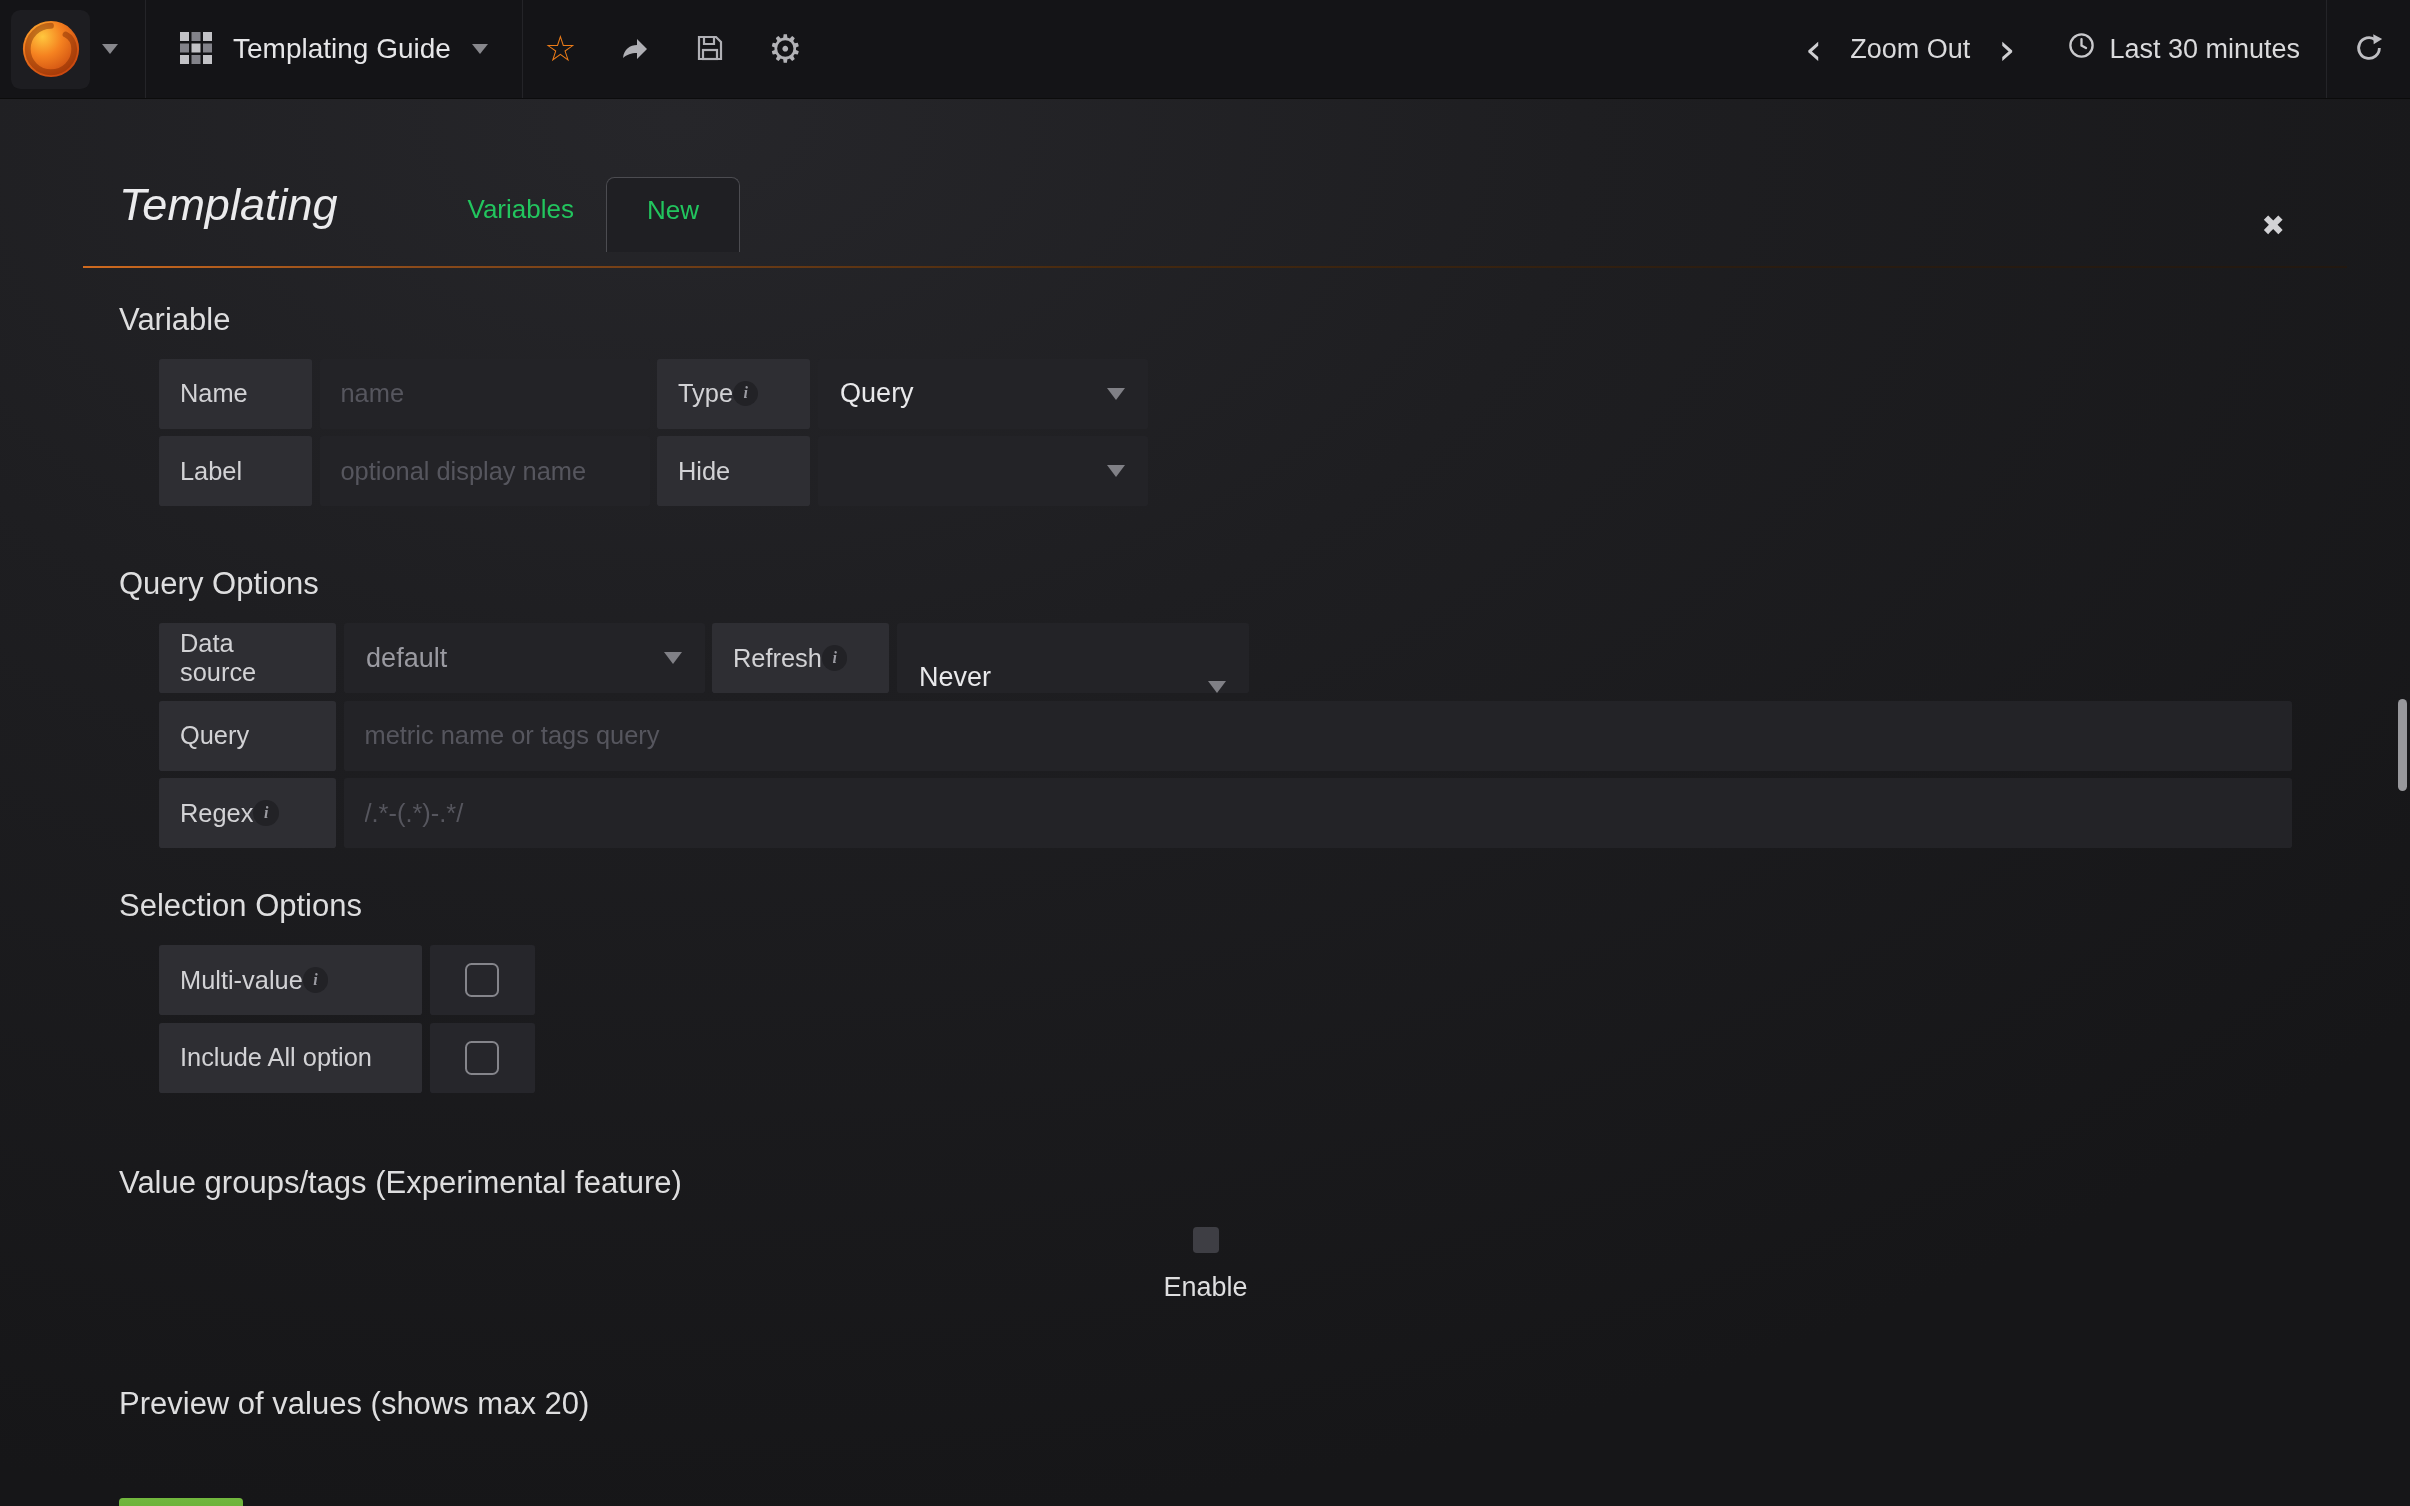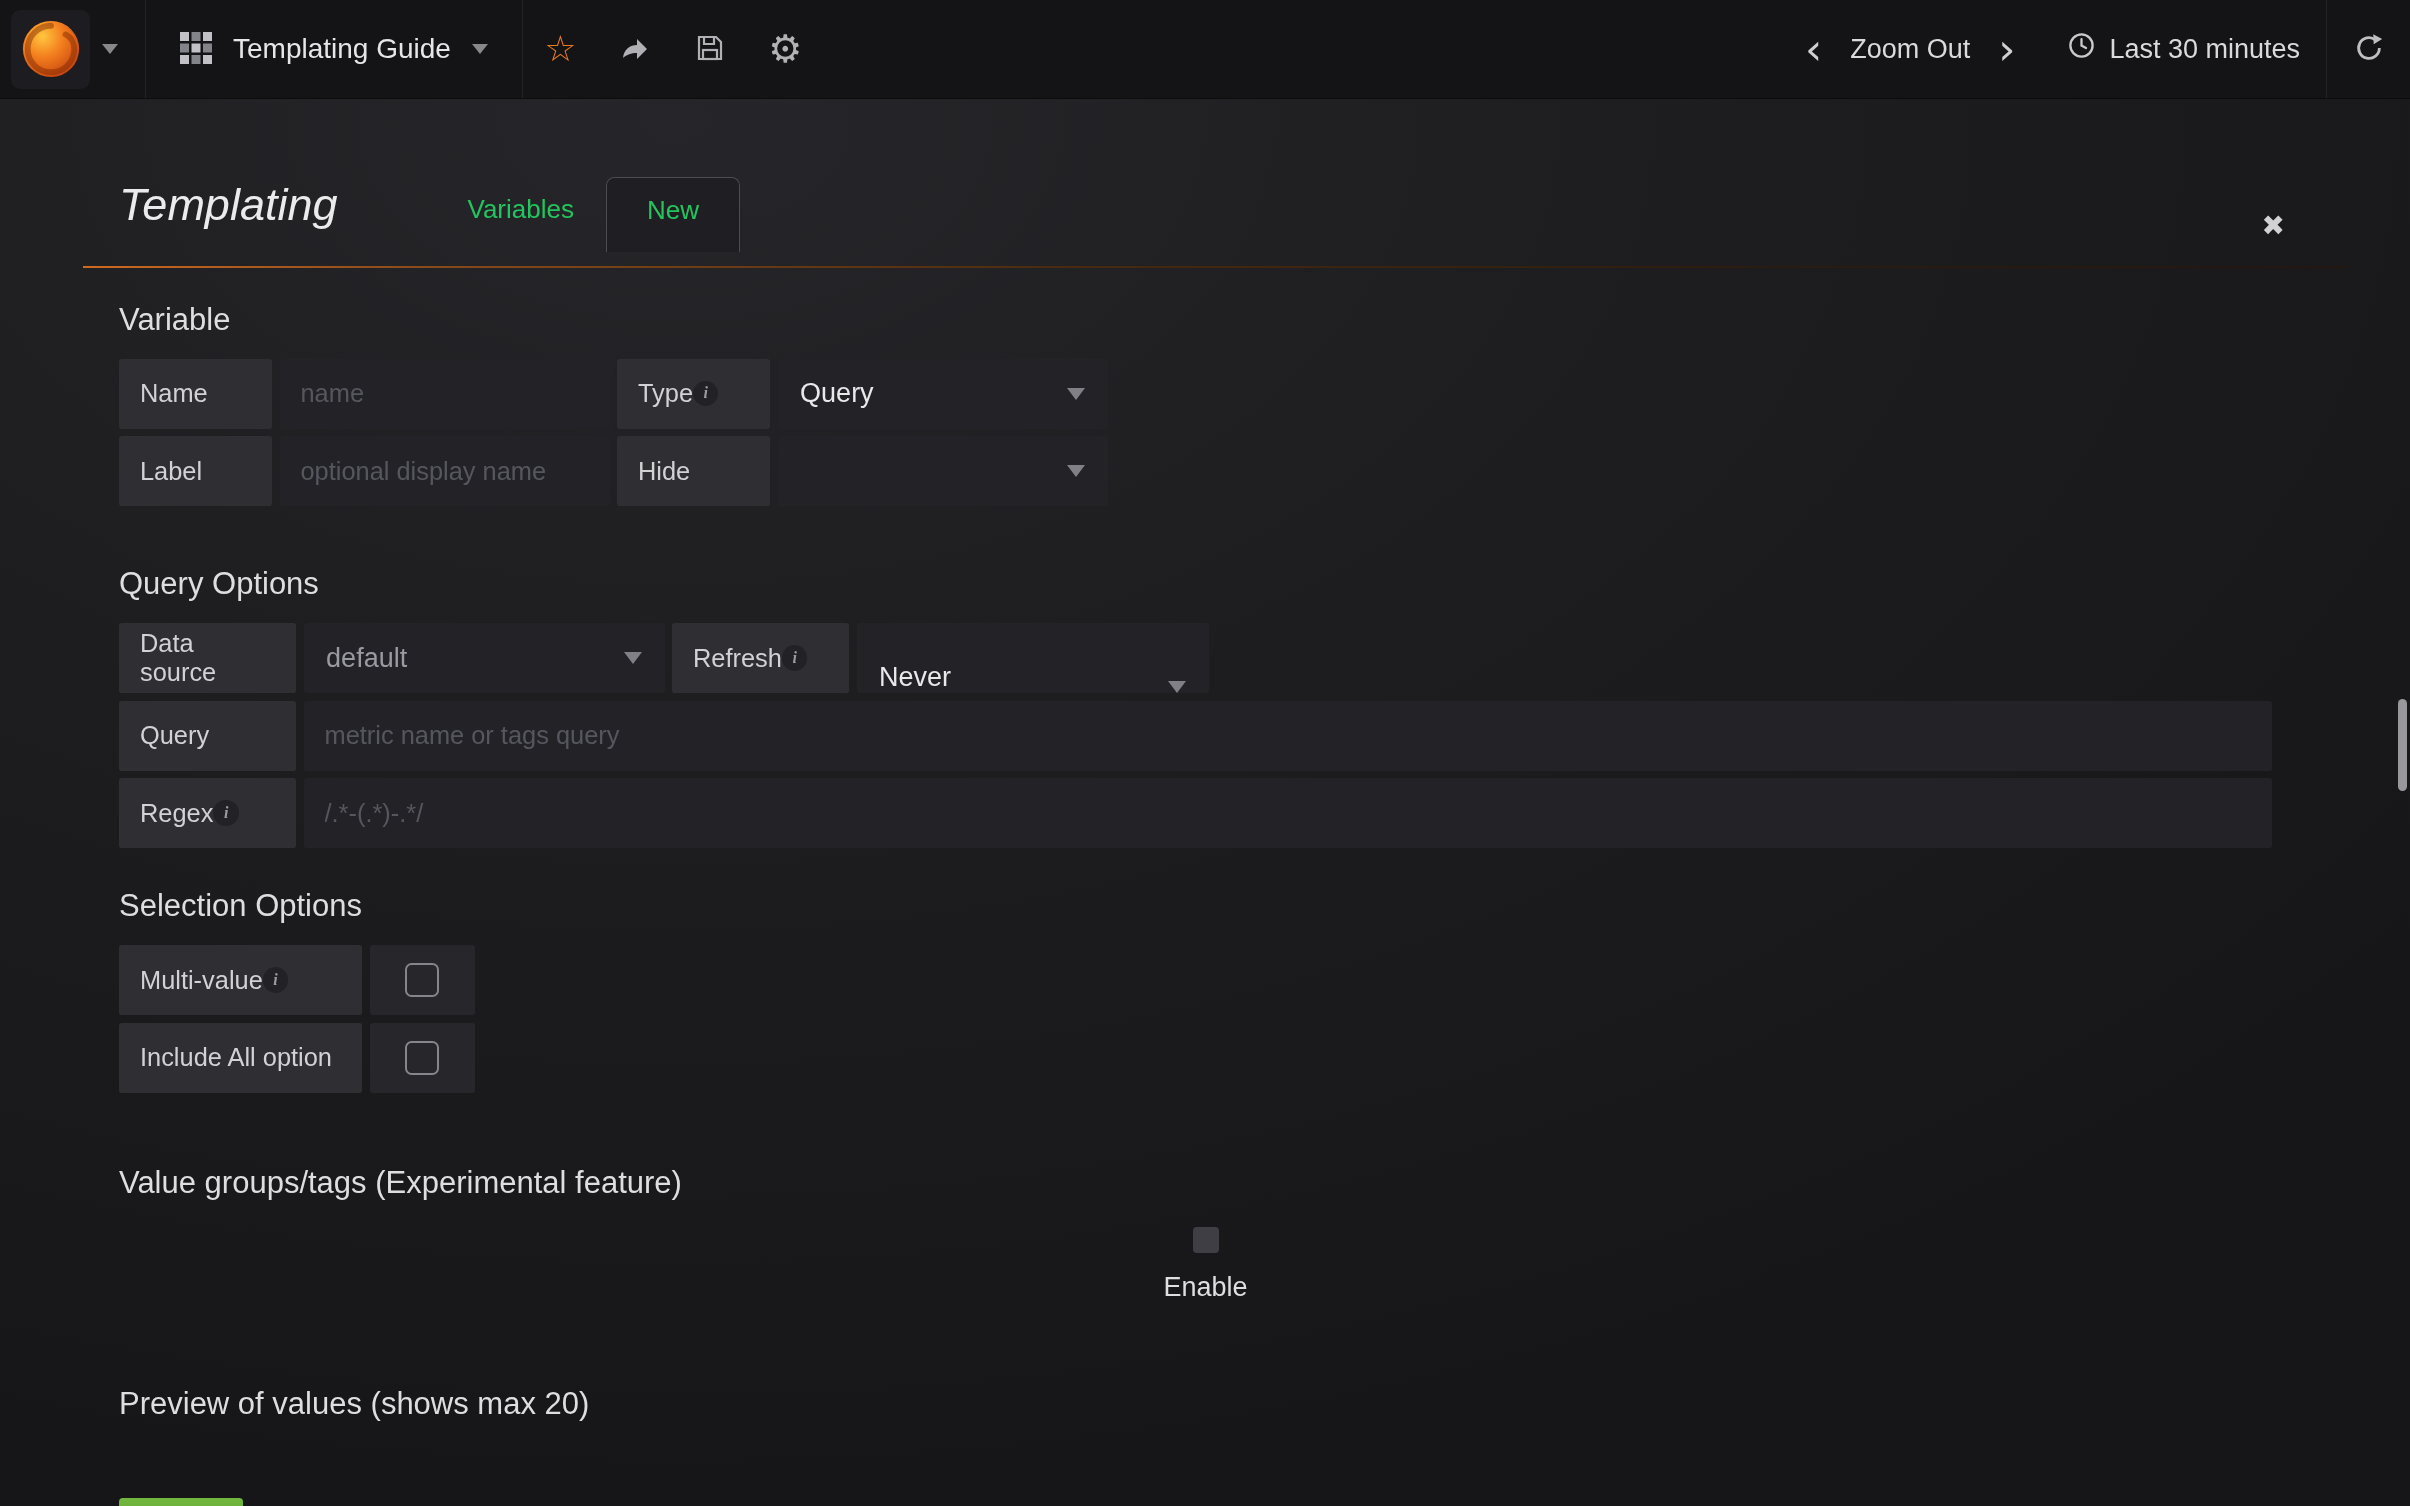--- a/index.html
+++ b/index.html
@@ -39,30 +39,30 @@
   .tab.active { background: #1f1f23; border: 1.9px solid #4c4c51; border-bottom: none; border-radius: 8.5px 8.5px 0 0; margin-bottom: -2.8px; padding: 17px 40px 26px; position: relative; z-index: 2; }
   .close-btn { position: absolute; right: 62px; bottom: 26px; font-size: 28px; color: #d2d2d5; cursor: pointer; }
 
   .section-heading { font-size: 31px; font-weight: 400; color: #dededf; }
   .h-variable { margin: 34px 0 21px; }
   .h-query { margin: 60px 0 21px; }
   .h-selection { margin: 40px 0 21px; }
   .h-valuegroups { margin: 72px 0 0; }
   .h-preview { margin: 83px 0 0; }
 
-  .form { max-width: 2153px; }
+  .form { max-width: 2153px; margin-left: 40px; }
   .form-row { display: flex; gap: 7.5px; margin-bottom: 7.5px; }
   .gf-label { height: 70px; background: #2e2e33; border-radius: 2.8px; display: flex; align-items: center; padding: 0 21px; font-size: 25.4px; color: #d2d2d5; flex-shrink: 0; }
   .gf-label.spread { justify-content: flex-start; padding-right: 17px; }
   .gf-input { height: 70px; background: #232327; border: none; border-radius: 2.8px; color: #d8d9da; font-size: 25.4px; padding: 0 21px; font-family: inherit; outline: none; }
   .gf-input::placeholder { color: #56565e; }
   .gf-select { height: 70px; background: #232327; border-radius: 2.8px; display: flex; align-items: center; justify-content: space-between; padding: 0 22.6px; font-size: 27px; color: #e9e9eb; cursor: pointer; flex-shrink: 0; }
   .sel-caret { width: 0; height: 0; border-left: 9.4px solid transparent; border-right: 9.4px solid transparent; border-top: 12.2px solid #808086; }
   .muted { color: #9a9aa1; }
-  .w162 { width: 153px; } .w188 { width: 177px; } .w271 { width: 243px; }
+  .w162 { width: 153px; } .w188 { width: 177px; } .w271 { width: 263px; }
   .w350 { width: 330px; } .w374 { width: 352px; align-items: flex-end; } .w383 { width: 361px; }
   .flex1 { flex: 1; }
   .info-icon { width: 25.4px; height: 25.4px; border-radius: 50%; background: #222226; color: #9b9ba2; font-size: 16px; font-style: italic; font-weight: 700; display: flex; align-items: center; justify-content: center; font-family: "Liberation Serif", serif; cursor: pointer; }
   .checkbox-panel { width: 105px; height: 70px; background: #26262b; border-radius: 2.8px; display: flex; align-items: center; justify-content: center; }
   .checkbox-square { width: 34px; height: 34px; border: 2.8px solid #85858b; border-radius: 6.6px; background: transparent; cursor: pointer; }
   .enable-row { display: flex; align-items: center; gap: 19px; margin-top: 26px; flex-direction: column; }
   .enable-checkbox { width: 26px; height: 26px; background: #3e3e44; border-radius: 3.8px; cursor: pointer; }
   .enable-label { font-size: 27px; color: #dededf; }
   .add-btn { margin-top: 76px; display: inline-block; background: linear-gradient(to bottom, #72b73e, #55962b); color: #ffffff; font-size: 27px; padding: 15px 38px; border-radius: 3.8px; border: none; font-family: inherit; cursor: pointer; }
   .scroll-thumb { position: fixed; right: 2.8px; top: 699px; width: 9.4px; height: 92px; background: #98989c; border-radius: 4.7px; }

